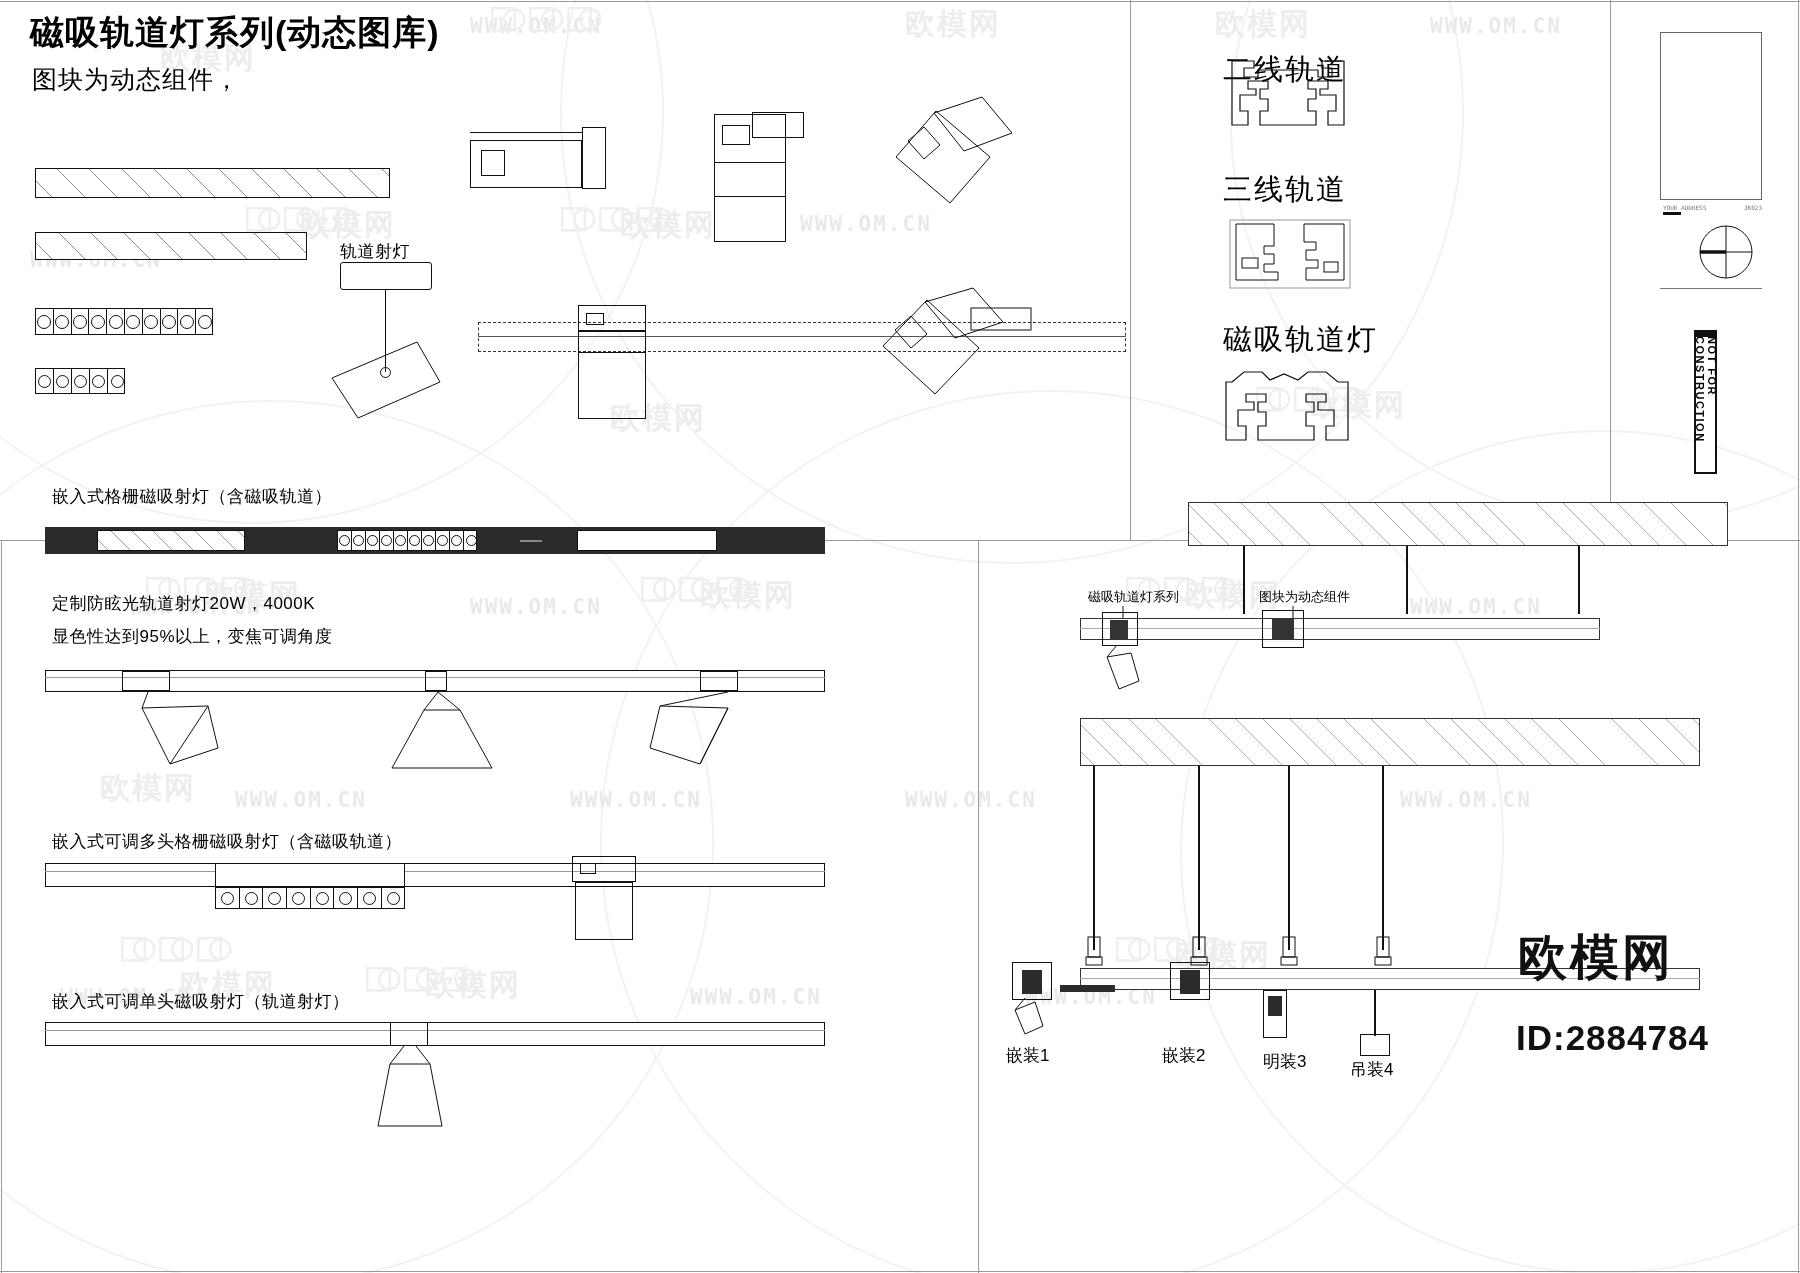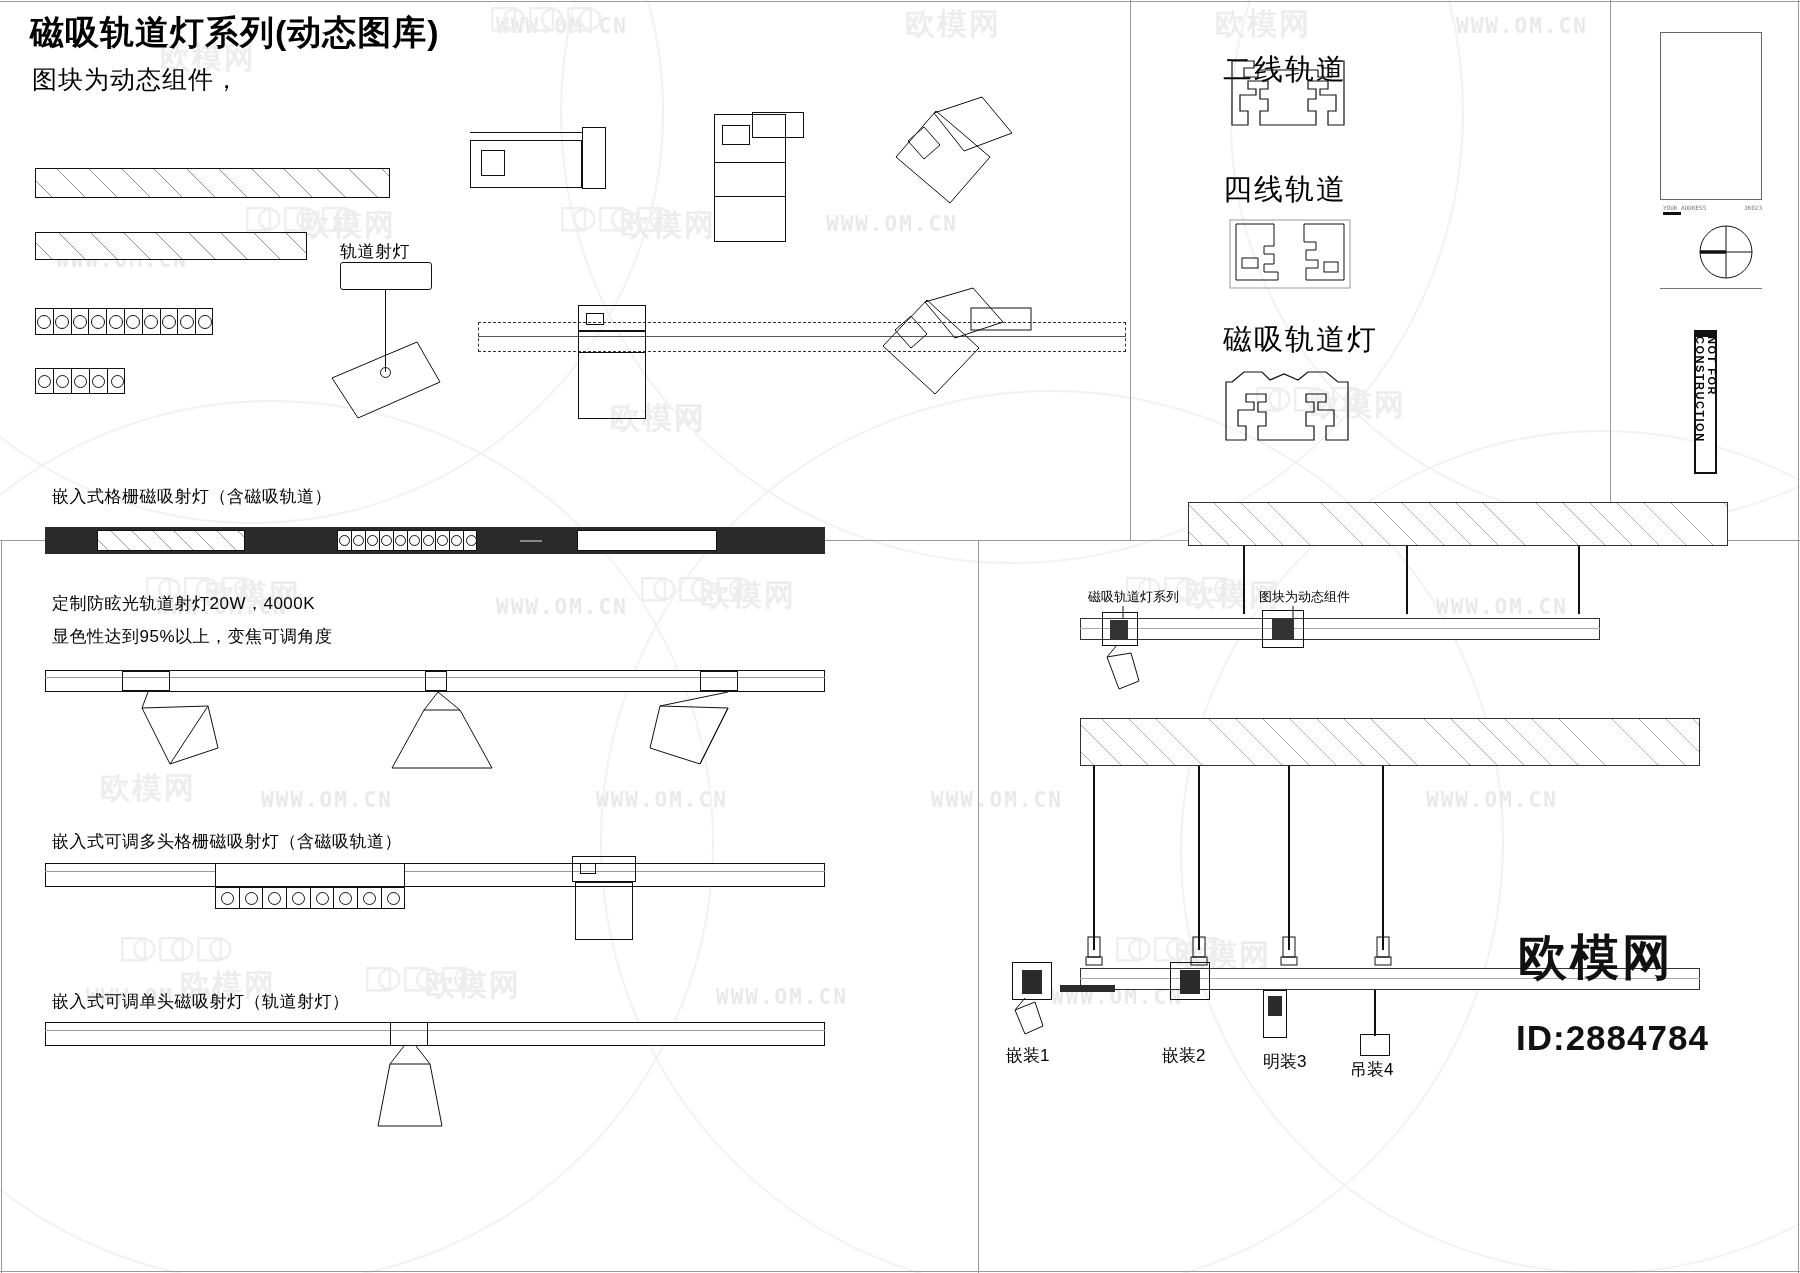--- a/index.html
+++ b/index.html
@@ -7,21 +7,21 @@
        font-family:"Liberation Sans","DejaVu Sans",sans-serif;color:#000;}
 
   
   .sheet{position:absolute;inset:0;background:#fff;}
   .vline{position:absolute;width:1px;background:#9a9a9a;}
   .hline{position:absolute;height:1px;background:#9a9a9a;}
 
   
   .wm{position:absolute;color:#ececec;font-weight:700;letter-spacing:2px;
       pointer-events:none;user-select:none;white-space:nowrap;}
-  .wm-txt{font-size:21px;color:#e9e9e9;font-family:"DejaVu Sans Mono",monospace;margin-left:26px;}
+  .wm-txt{font-size:21px;color:#e9e9e9;font-family:"DejaVu Sans Mono",monospace;}
   .wm-cn{font-size:30px;color:#ededed;}
   .wm-sofa{font-size:34px;color:#eeeeee;}
   .wm-arc{position:absolute;border:2px solid #f1f1f1;border-radius:50%;
           pointer-events:none;}
 
   
   .title-main{position:absolute;font-size:34px;font-weight:700;letter-spacing:1px;}
   .title-sub{position:absolute;font-size:25px;line-height:34px;letter-spacing:1px;}
   .lbl{position:absolute;font-size:17px;letter-spacing:.5px;white-space:nowrap;}
   .lbl-sm{position:absolute;font-size:13px;white-space:nowrap;}
@@ -233,21 +233,21 @@
   <div class="trk-title" style="left:1223px;top:5px;margin-top:45px;">二线轨道</div>
   <svg style="position:absolute;left:1228px;top:55px;width:120px;height:78px;">
     <g stroke="#111" fill="none" stroke-width="1.2">
       <path d="M4,6 L26,6 L26,13 L16,13 L16,22 L30,22 L30,15 L90,15 L90,22 L104,22 L104,13 L94,13 L94,6 L116,6
                L116,70 L100,70 L100,56 L108,56 L108,40 L92,40 L92,34 L100,34 L100,26 L80,26 L80,34 L88,34
                L88,44 L80,44 L80,56 L88,56 L88,70 L32,70 L32,56 L40,56 L40,44 L32,44 L32,34 L40,34 L40,26
                L20,26 L20,34 L28,34 L28,40 L12,40 L12,56 L20,56 L20,70 L4,70 Z"></path>
     </g>
   </svg>
 
-  <div class="trk-title" style="left:1223px;top:170px;">四线轨道</div>
+  <div class="trk-title" style="left:1223px;top:170px;">三线轨道</div>
   <svg style="position:absolute;left:1228px;top:218px;width:125px;height:72px;">
     <g stroke="#111" fill="none" stroke-width="1">
       <rect x="2" y="2" width="120" height="68" stroke="#999"></rect>
       <path d="M8,6 L46,6 L46,28 L36,28 L36,36 L46,36 L46,46 L36,46 L36,54 L50,54 L50,62 L8,62 Z" stroke="#111"></path>
       <path d="M76,6 L116,6 L116,62 L78,62 L78,50 L90,50 L90,42 L78,42 L78,32 L88,32 L88,24 L76,24 Z" stroke="#111"></path>
       <rect x="14" y="40" width="16" height="10"></rect>
       <rect x="96" y="44" width="14" height="10"></rect>
     </g>
   </svg>
 

